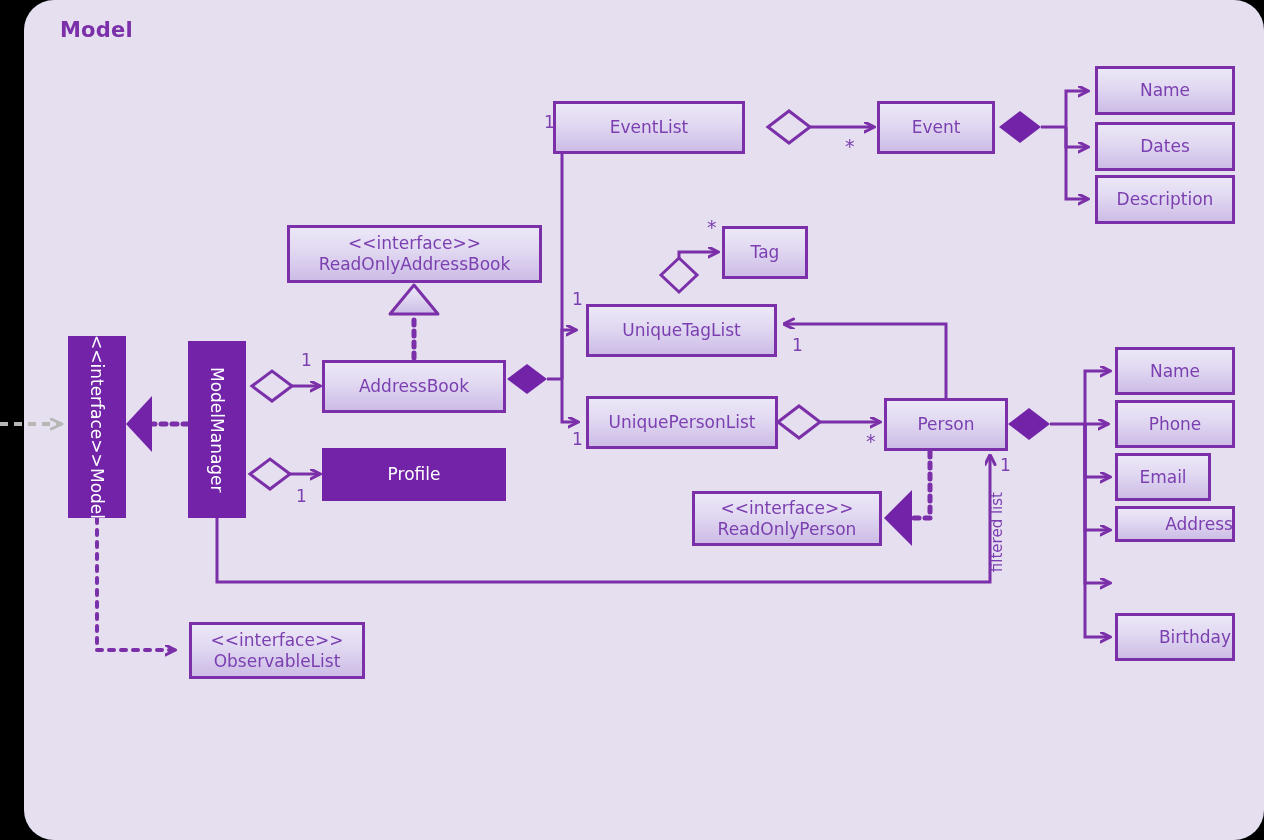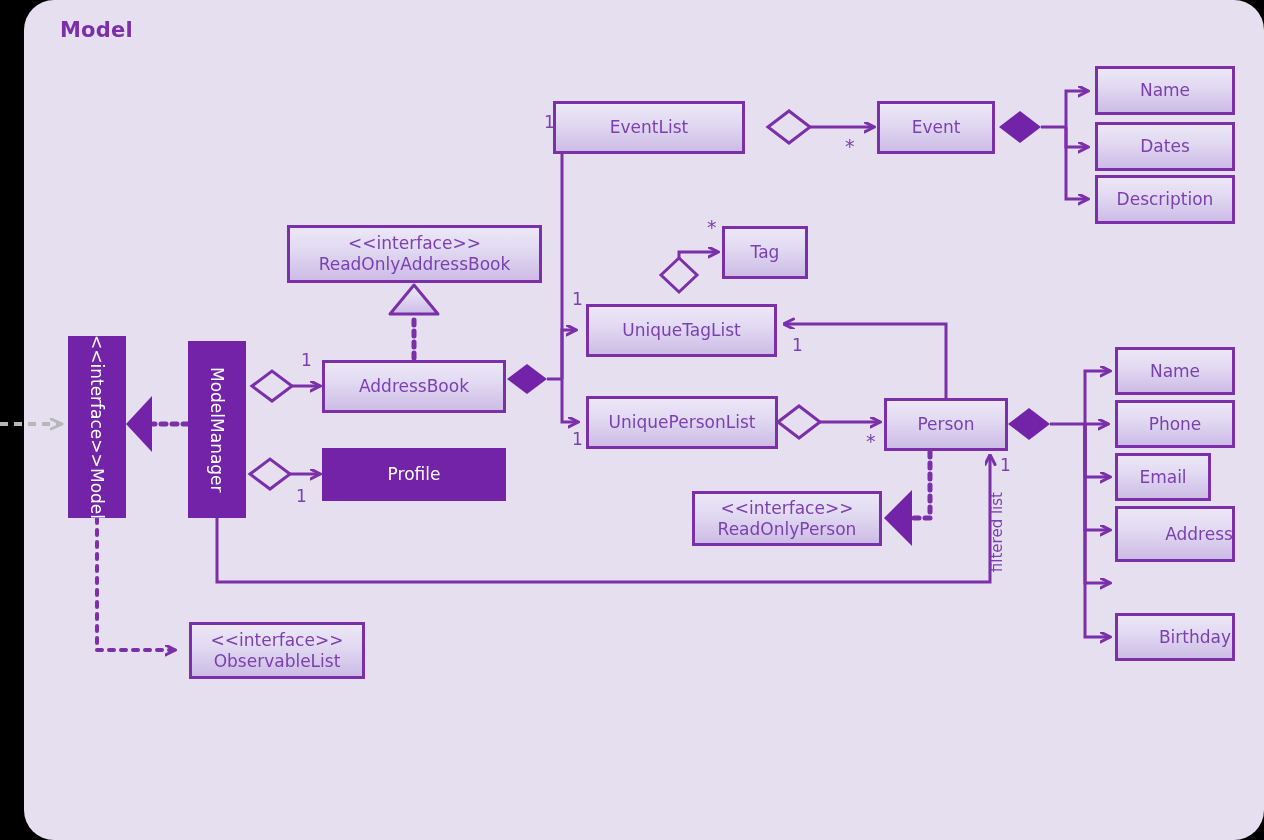--- a/index.html
+++ b/index.html
@@ -197,21 +197,21 @@
 
   <div class="node" style="left:1115px;top:347px;width:120px;height:48px;">
     <span>Name</span>
   </div>
   <div class="node" style="left:1115px;top:400px;width:120px;height:48px;">
     <span>Phone</span>
   </div>
   <div class="node" style="left:1115px;top:453px;width:96px;height:48px;">
     <span>Email</span>
   </div>
-  <div class="node" style="left:1115px;top:506px;width:120px;height:56px;padding-left:48px;">
+  <div class="node" style="left:1115px;top:506px;width:120px;height:36px;padding-left:48px;">
     <span>Address</span>
   </div>
   <div class="node" style="left:1115px;top:613px;width:120px;height:48px;padding-left:40px;">
     <span>Birthday</span>
   </div>
 
   <div class="mult" style="left:301px;top:350px;">1</div>
   <div class="mult" style="left:296px;top:486px;">1</div>
   <div class="mult" style="left:544px;top:112px;">1</div>
   <div class="mult" style="left:572px;top:289px;">1</div>

